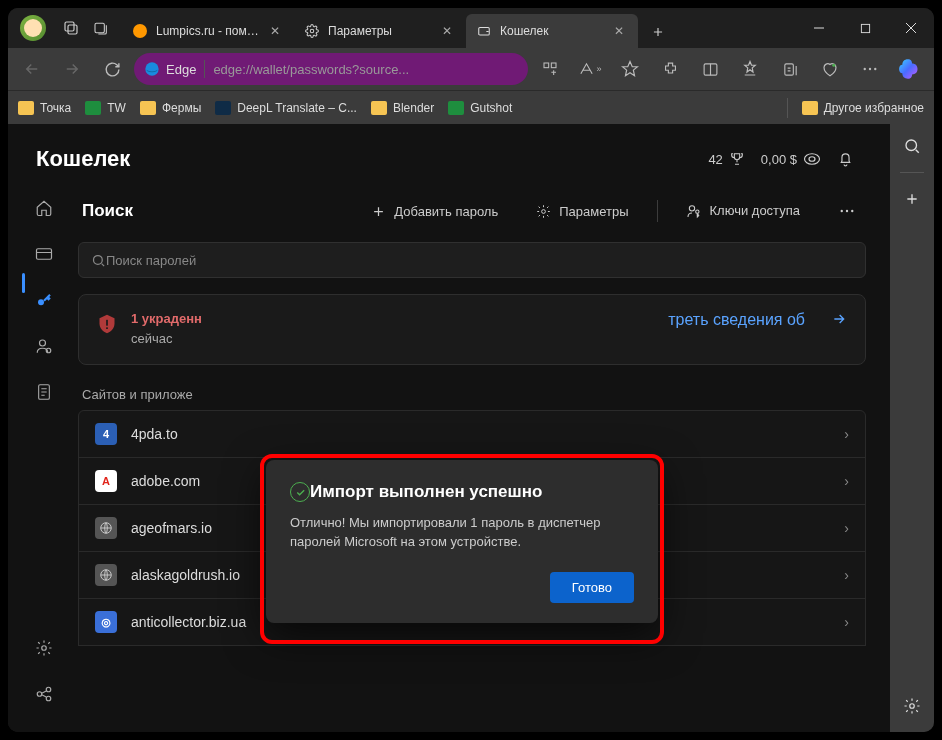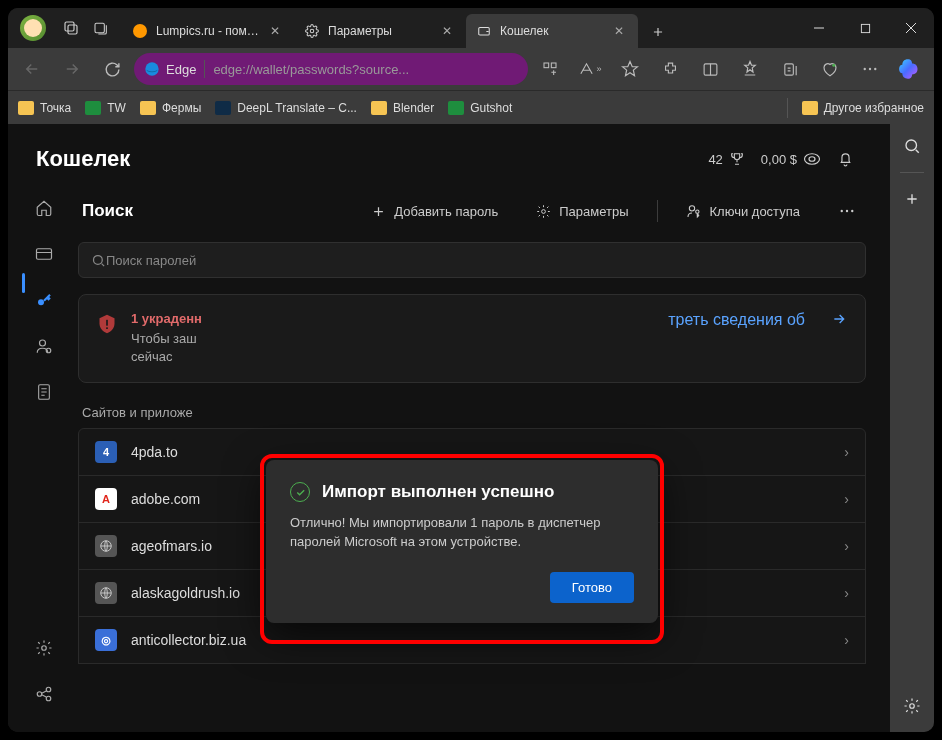--- a/index.html
+++ b/index.html
@@ -60,21 +60,21 @@
 .leftnav .nicon { width:24px; height:24px; display:flex; align-items:center; justify-content:center; }
 .leftnav .active-mark { position:absolute; left:0; top:83px; width:3px; height:20px; background:#3a8fff; border-radius:2px; }
 .leftnav .nicon.sel { color:#3a8fff; }
 .leftnav .navfill { flex:1; }
 .leftnav .navbottom { margin-top:auto; margin-bottom:18px; }
 
 .main { flex:1; padding: 0 24px 0 12px; color:#ddd; overflow:hidden; }
 .main-head { display:flex; align-items:center; gap:18px; padding: 6px 0 16px 4px; }
 .main-head h2 { font-size:17px; font-weight:600; color:#fff; }
 .main-head .mhspace { flex:1; }
-.head-act { display:flex; align-items:center; gap:8px; color:#ccc; font-size:13px; padding:6px 10px; }
+.head-act { display:flex; gap:8px; color:#ccc; font-size:13px; padding:6px 10px; }
 .head-sep { width:1px; height:22px; background:#3c3c3c; }
 
 .searchbar { height:36px; background:#1e1e1e; border:1px solid #303030; border-radius:6px; display:flex; align-items:center; padding:0 12px; color:#888; font-size:13px; margin-bottom:16px; }
 
 .alertcard { background:#1a1a1a; border:1px solid #2e2e2e; border-radius:8px; padding:16px 18px; display:flex; align-items:flex-start; gap:14px; margin-bottom:22px; }
 .shield { color:#b03a3a; flex-shrink:0; margin-top:2px; }
 .alert-body { flex:1; font-size:13px; }
 .alert-title { color:#e06a6a; font-weight:700; margin-bottom:4px; }
 .alert-sub { color:#aaa; line-height:1.4; }
 .alert-link { color:#5aa3ff; white-space:nowrap; margin-left:12px; }
@@ -84,21 +84,21 @@
 .sitelist { display:flex; flex-direction:column; gap:0; }
 .siterow { height:48px; border:1px solid #2a2a2a; background:#161616; display:flex; align-items:center; padding:0 16px; gap:14px; font-size:14px; color:#ddd; margin-bottom:-1px; }
 .siterow:first-child { border-radius:6px 6px 0 0; }
 .site-icon { width:22px; height:22px; border-radius:4px; display:flex; align-items:center; justify-content:center; font-size:11px; font-weight:bold; flex-shrink:0; }
 .siterow .rowfill { flex:1; }
 .chev { color:#888; }
 
 
 .modal { position:absolute; left:258px; top:336px; width:392px; background:#2d2d2d; border-radius:8px; padding:22px 24px 20px 24px; box-shadow:0 12px 40px rgba(0,0,0,.7); }
 .highlight { position:absolute; left:252px; top:330px; width:404px; height:190px; border:4px solid #ff0000; border-radius:12px; pointer-events:none; }
-.modal-head { display:flex; align-items:center; gap:12px; margin-bottom:12px; }
+.modal-head { display:flex; align-items:center; margin-bottom:12px; }
 .check-ic { width:20px; height:20px; border:1.5px solid #4caf50; border-radius:50%; display:flex; align-items:center; justify-content:center; color:#4caf50; flex-shrink:0; }
 .modal-title { color:#fff; font-size:17px; font-weight:600; }
 .modal-body { color:#ccc; font-size:13px; line-height:1.45; margin-bottom:20px; }
 .modal-foot { display:flex; justify-content:flex-end; }
 .btn-primary { background:#0c63cc; color:#fff; border:none; padding:8px 22px; border-radius:4px; font-size:13px; }
 svg { display:block; }
 </style>
 </head>
 <body>
 
@@ -424,21 +424,20 @@
           <div class="alertcard">
             <span class="shield">
               <svg width="20" height="22" viewBox="0 0 24 26" fill="currentColor">
                   <path d="M12 2l9 4v6c0 6-4 10-9 12-5-2-9-6-9-12V6z"></path>
                   <rect x="11" y="8" width="2" height="7" fill="#1a1a1a"></rect>
                   <rect x="11" y="17" width="2" height="2" fill="#1a1a1a"></rect>
                 </svg>
             </span>
             <div class="alert-body">
               <div class="alert-title">1 украденн</div>
-              <div class="alert-sub"><span>Чтобы заш</span></div>
               <div class="alert-sub"><span>сейчас</span></div>
             </div>
             <span class="alert-link">треть сведения об</span>
             <span class="alert-arrow">
               <svg width="16" height="16" viewBox="0 0 24 24" fill="none" stroke="currentColor" stroke-width="2">
                   <path d="M5 12h14M13 6l6 6-6 6"></path>
                 </svg>
             </span>
           </div>
 

